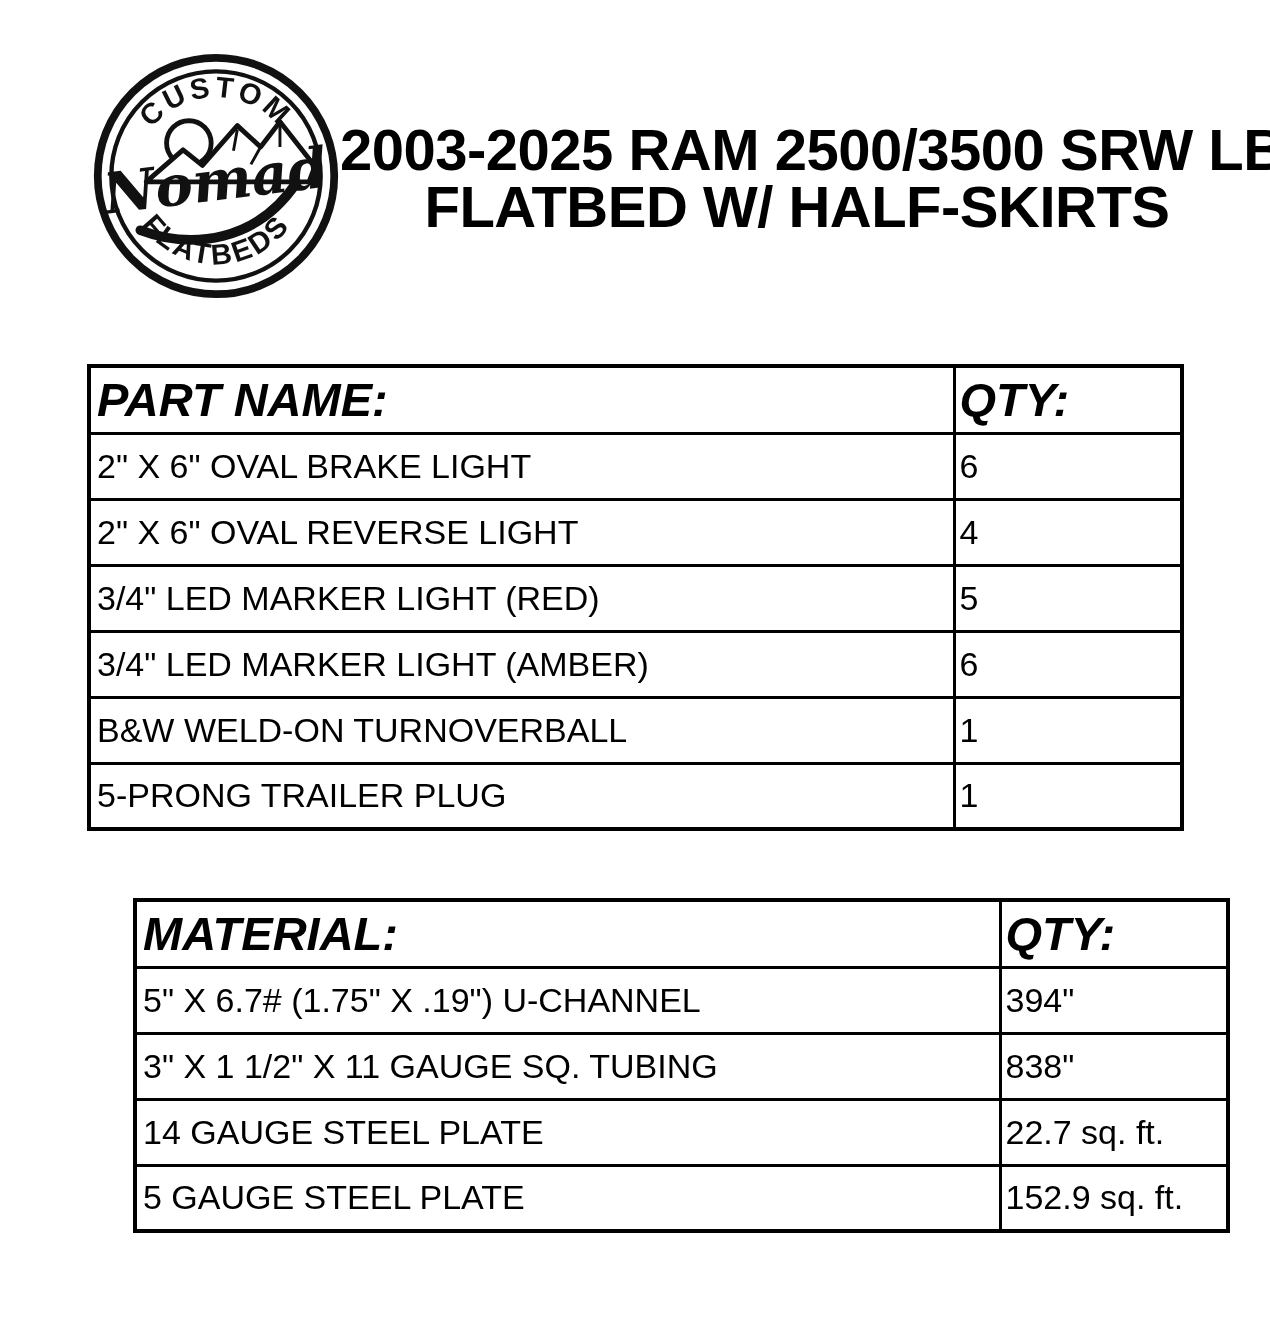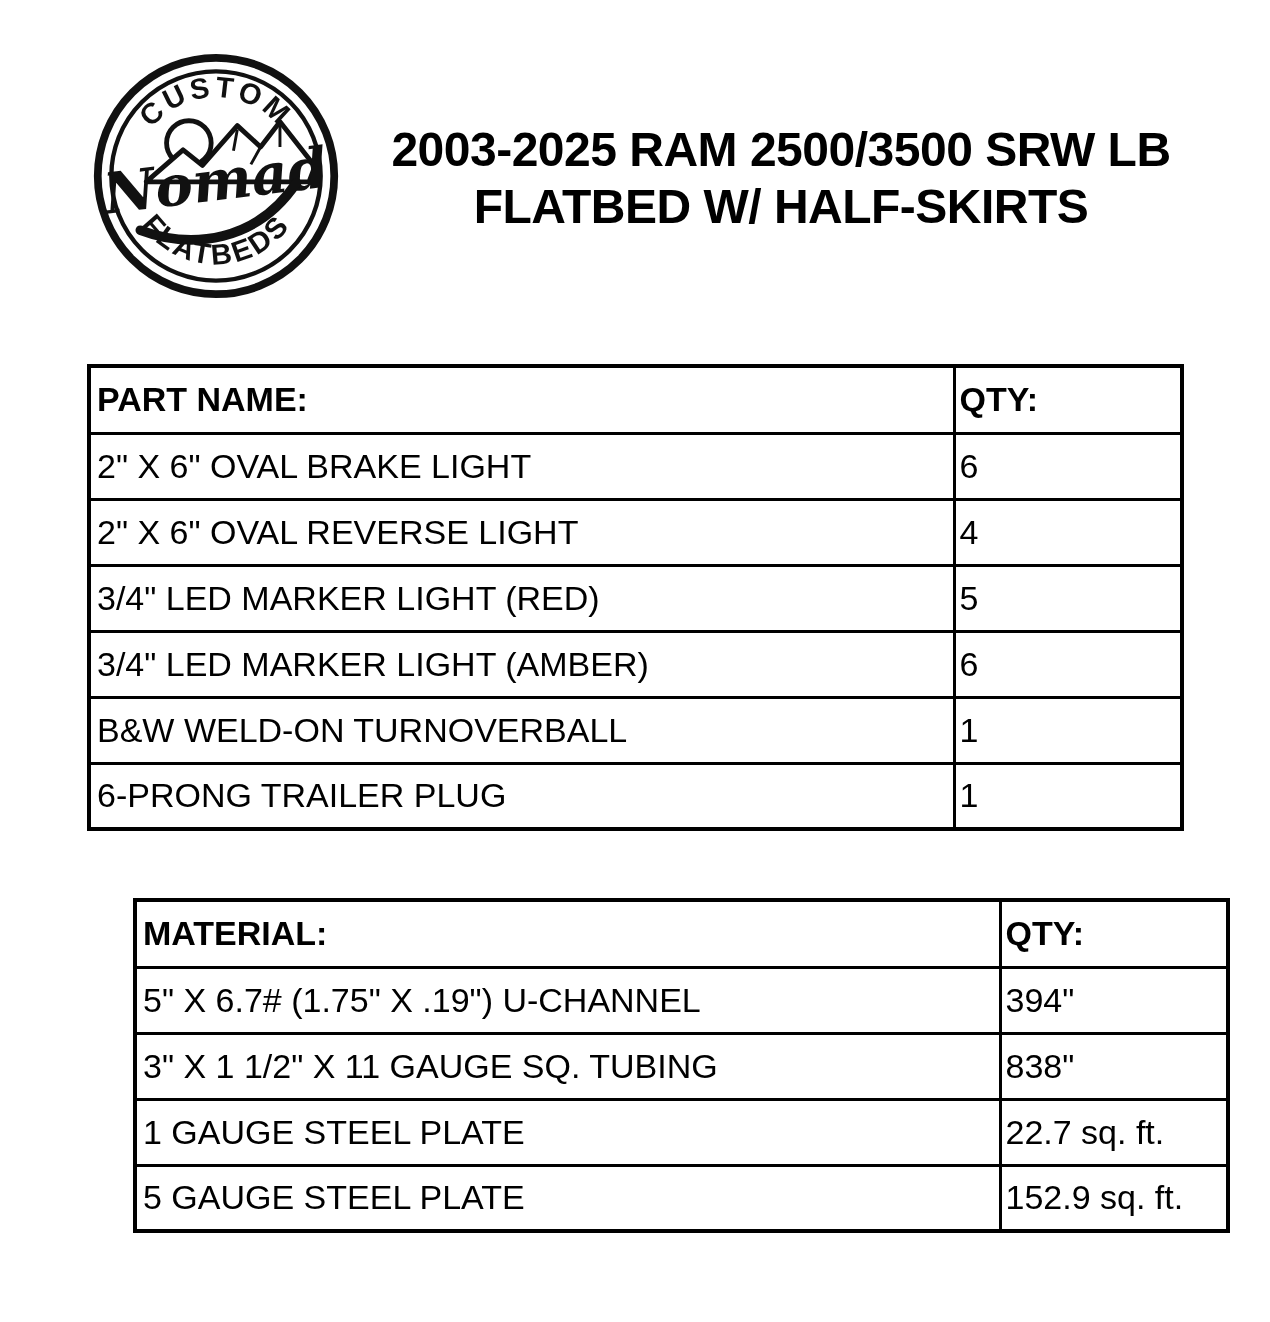--- a/index.html
+++ b/index.html
@@ -19,26 +19,26 @@
     position: absolute;
     left: 90px;
     top: 50px;
     width: 252px;
     height: 252px;
   }
 
   
   .title {
     position: absolute;
-    left: 324px;
+    left: 340px;
     top: 121px;
     width: 914px;
     text-align: center;
     font-weight: bold;
-    font-size: 48px;
+    font-size: 58px;
     line-height: 57px;
     letter-spacing: -0.5px;
     color: #000000;
     white-space: nowrap;
   }
 
   
   .doc-table {
     position: absolute;
     left: 87px;
@@ -53,21 +53,21 @@
   .doc-table td, .doc-table th {
     border: 3px solid #000000;
     font-size: 34px;
     color: #000000;
     height: 66px;
     vertical-align: middle;
     overflow: hidden;
     white-space: nowrap;
   }
   .doc-table { border: 4px solid #000000; }
-  .doc-table tr.header-row td { height: 67px; font-weight: bold; font-size: 34px; }
+  .doc-table tr.header-row td { height: 67px; font-weight: bold; font-size: 47px; font-style: italic; }
   .doc-table td.name-col { text-align: left; padding-left: 6px; }
   .doc-table td.qty-col  { text-align: left; padding: 0 4px; }
 </style>
 </head>
 <body>
 
 <div class="page">
 
   <svg class="logo" viewBox="0 0 260 260" aria-hidden="true">
     <defs>
@@ -124,21 +124,21 @@
       </tr>
       <tr>
         <td class="name-col">3/4" LED MARKER LIGHT (AMBER)</td>
         <td class="qty-col">6</td>
       </tr>
       <tr>
         <td class="name-col">B&amp;W WELD-ON TURNOVERBALL</td>
         <td class="qty-col">1</td>
       </tr>
       <tr>
-        <td class="name-col">6-PRONG TRAILER PLUG</td>
+        <td class="name-col">5-PRONG TRAILER PLUG</td>
         <td class="qty-col">1</td>
       </tr>
     </tbody>
   </table>
 
   <table class="doc-table materials">
     <colgroup>
         <col style="width:865px">
         <col style="width:228px">
       </colgroup>
@@ -149,21 +149,21 @@
       </tr>
       <tr>
         <td class="name-col">5" X 6.7# (1.75" X .19") U-CHANNEL</td>
         <td class="qty-col">394"</td>
       </tr>
       <tr>
         <td class="name-col">3" X 1 1/2" X 11 GAUGE SQ. TUBING</td>
         <td class="qty-col">838"</td>
       </tr>
       <tr>
-        <td class="name-col">1 GAUGE STEEL PLATE</td>
+        <td class="name-col">14 GAUGE STEEL PLATE</td>
         <td class="qty-col">22.7 sq. ft.</td>
       </tr>
       <tr>
         <td class="name-col">5 GAUGE STEEL PLATE</td>
         <td class="qty-col">152.9 sq. ft.</td>
       </tr>
     </tbody>
   </table>
 
 </div>

